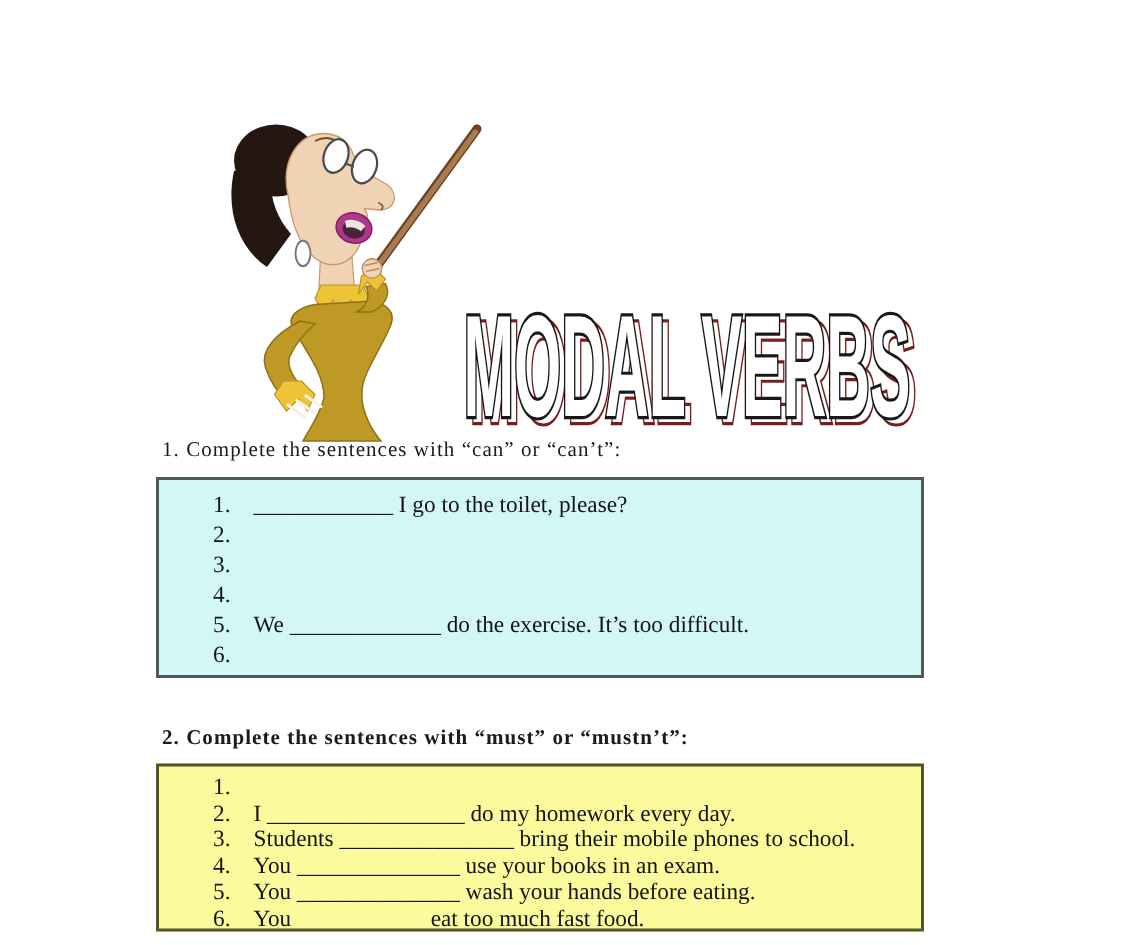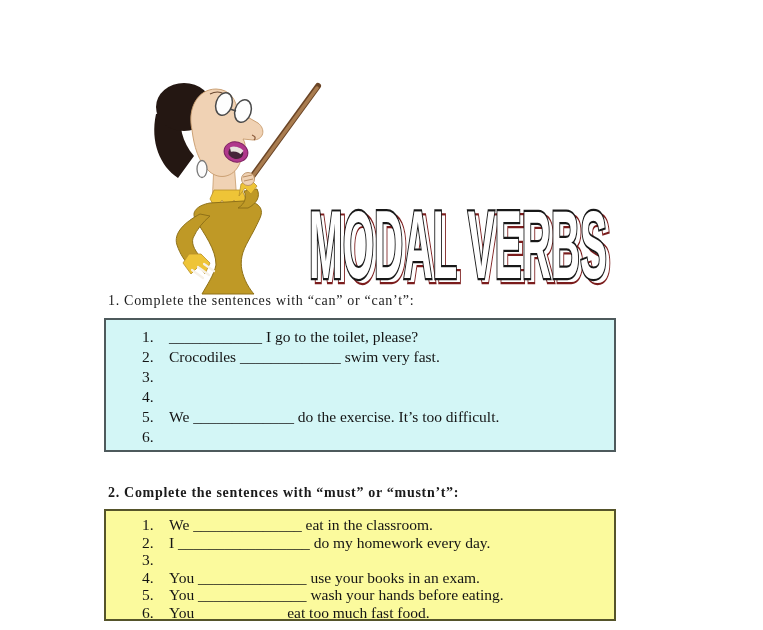--- a/index.html
+++ b/index.html
@@ -145,21 +145,20 @@
 
 <div class="section-heading" id="heading-1">1. Complete the sentences with “can” or “can’t”:</div>
 
 <div class="exercise-box" id="box-1">
   <div class="sentence-row">
     <span class="sentence-num">1.</span>
     <span class="sentence-text">____________ I go to the toilet, please?</span>
   </div>
   <div class="sentence-row">
     <span class="sentence-num">2.</span>
-    <span class="sentence-text">Crocodiles _____________ swim very fast.</span>
   </div>
   <div class="sentence-row">
     <span class="sentence-num">3.</span>
   </div>
   <div class="sentence-row">
     <span class="sentence-num">4.</span>
   </div>
   <div class="sentence-row">
     <span class="sentence-num">5.</span>
     <span class="sentence-text">We _____________ do the exercise. It’s too difficult.</span>
@@ -167,28 +166,28 @@
   <div class="sentence-row">
     <span class="sentence-num">6.</span>
   </div>
 </div>
 
 <div class="section-heading" id="heading-2">2. Complete the sentences with “must” or “mustn’t”:</div>
 
 <div class="exercise-box" id="box-2">
   <div class="sentence-row">
     <span class="sentence-num">1.</span>
-    <span class="sentence-text">We ______________ eat in the classroom.</span>
   </div>
   <div class="sentence-row">
     <span class="sentence-num">2.</span>
     <span class="sentence-text">I _________________ do my homework every day.</span>
   </div>
   <div class="sentence-row">
     <span class="sentence-num">3.</span>
+    <span class="sentence-text">Students _______________ bring their mobile phones to school.</span>
   </div>
   <div class="sentence-row">
     <span class="sentence-num">4.</span>
     <span class="sentence-text">You ______________ use your books in an exam.</span>
   </div>
   <div class="sentence-row">
     <span class="sentence-num">5.</span>
     <span class="sentence-text">You ______________ wash your hands before eating.</span>
   </div>
   <div class="sentence-row">

